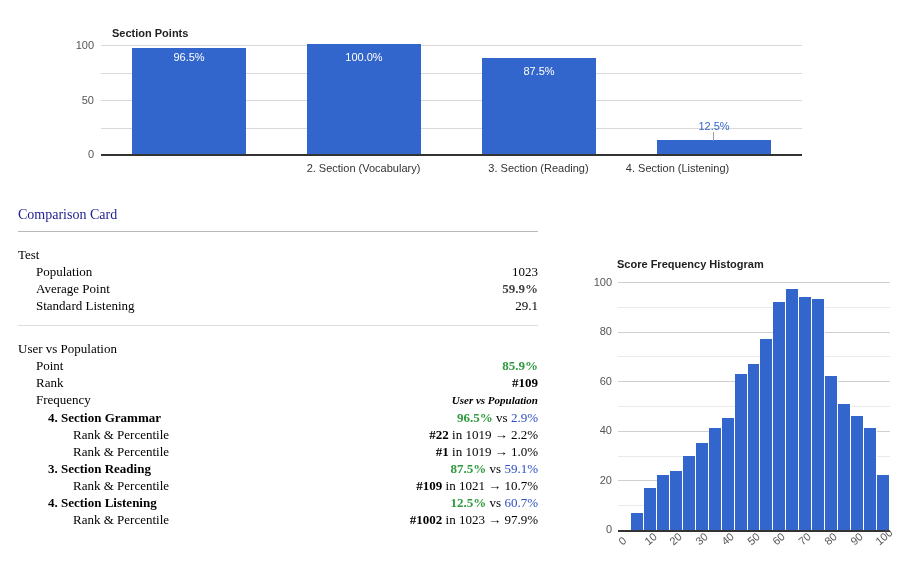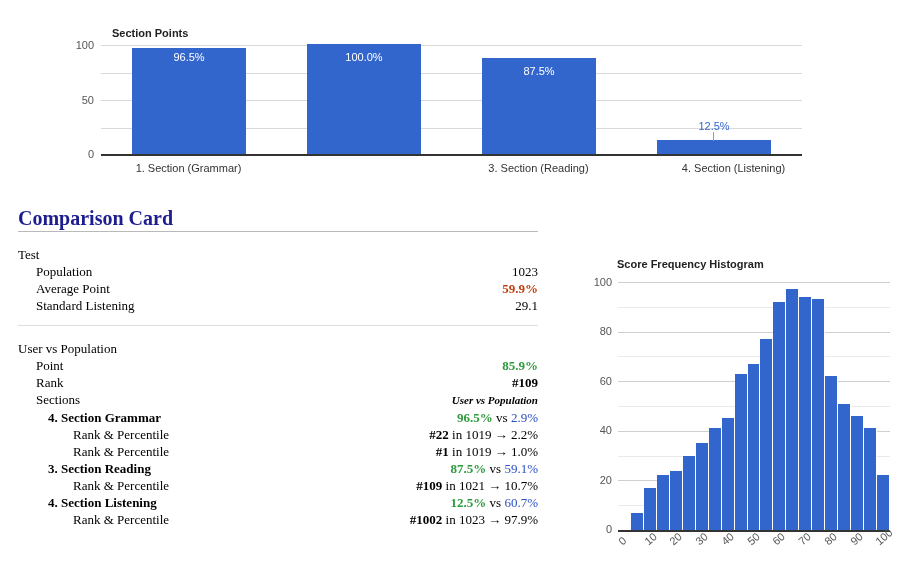--- a/index.html
+++ b/index.html
@@ -53,21 +53,21 @@
     position: absolute; width: 1px; background: #999;
   }
 
   
   #comparison-card {
     position: absolute; left: 0; top: 198px; width: 570px;
   }
   #cc-heading {
     position: absolute; left: 18px; top: 9px;
     font-family: "Liberation Serif", serif;
-    font-weight: bold; font-size: 20px; color: #1d1d8f;
+    font-weight: normal; font-size: 14px; color: #1d1d8f;
   }
   .cc-rule {
     position: absolute; left: 18px; width: 520px; height: 2px;
     background: linear-gradient(to bottom, #b9b9b9 0 1px, #ffffff 1px 2px);
   }
   .cc-rule.light {
     background: linear-gradient(to bottom, #dddddd 0 1px, #ffffff 1px 2px);
   }
   #cc-rule-1 { top: 33px; }
   #cc-rule-2 { top: 127px; }
@@ -86,21 +86,21 @@
 
   .ind-0 { padding-left: 0 !important; }
   .ind-1 { padding-left: 18px !important; }
   .ind-2 { padding-left: 30px !important; }
   .ind-3 { padding-left: 55px !important; }
 
   .grouphdr { font-size: 13px; }
   .bold { font-weight: bold; }
   .green { color: #2e9b3d; font-weight: bold; }
   .blue { color: #2b4ec2; }
-  .navy { color: #c2410c; font-weight: bold; }
+  .navy { color: #404040; font-weight: bold; }
   .italic-small {
     font-style: italic; font-weight: bold; font-size: 11px; color: #000;
   }
   .arrow { letter-spacing: 0; }
 
   
   #histogram-chart {
     position: absolute; left: 580px; top: 248px; width: 326px; height: 329px;
   }
   #hist-title { position: absolute; left: 37px; top: 10px; }
@@ -154,23 +154,23 @@
   <div class="sp-bar" style="left:307px; top:44px; height:110px"></div>
   <div class="sp-bar-val inside" style="left:307px; top:51px">100.0%</div>
 
   <div class="sp-bar" style="left:482px; top:58px; height:96px"></div>
   <div class="sp-bar-val inside" style="left:482px; top:65px">87.5%</div>
 
   <div class="sp-bar" style="left:657px; top:140px; height:14px"></div>
   <div class="sp-leader" style="left:713px; top:132px; height:9px"></div>
   <div class="sp-bar-val outside" style="left:657px; top:120px">12.5%</div>
 
-  <div class="sp-cat" style="left:101px; top:162px">1. Section (Grammar)</div>
+  <div class="sp-cat" style="left:276px; top:162px">2. Section (Vocabulary)</div>
   <div class="sp-cat" style="left:451px; top:162px">3. Section (Reading)</div>
-  <div class="sp-cat" style="left:646px; top:162px">4. Section (Listening)</div>
+  <div class="sp-cat" style="left:590px; top:162px">4. Section (Listening)</div>
 </div>
 
 <div id="comparison-card">
 
   <div id="cc-heading">Comparison Card</div>
 
   <div id="cc-rule-1" class="cc-rule"></div>
 
   <table id="cc-table-test" class="cc-table">
     <tbody>
@@ -203,21 +203,21 @@
       </tr>
       <tr>
         <td class="lbl ind-1">Point</td>
         <td class="val green">85.9%</td>
       </tr>
       <tr>
         <td class="lbl ind-1">Rank</td>
         <td class="val bold">#109</td>
       </tr>
       <tr>
-        <td class="lbl ind-1">Sections</td>
+        <td class="lbl ind-1">Frequency</td>
         <td class="val italic-small">User vs Population</td>
       </tr>
 
       <tr>
         <td class="lbl ind-2 bold">4. Section Grammar</td>
         <td class="val"><span class="green">96.5%</span>
           <span>vs</span>
           <span class="blue">2.9%</span></td>
       </tr>
       <tr>

